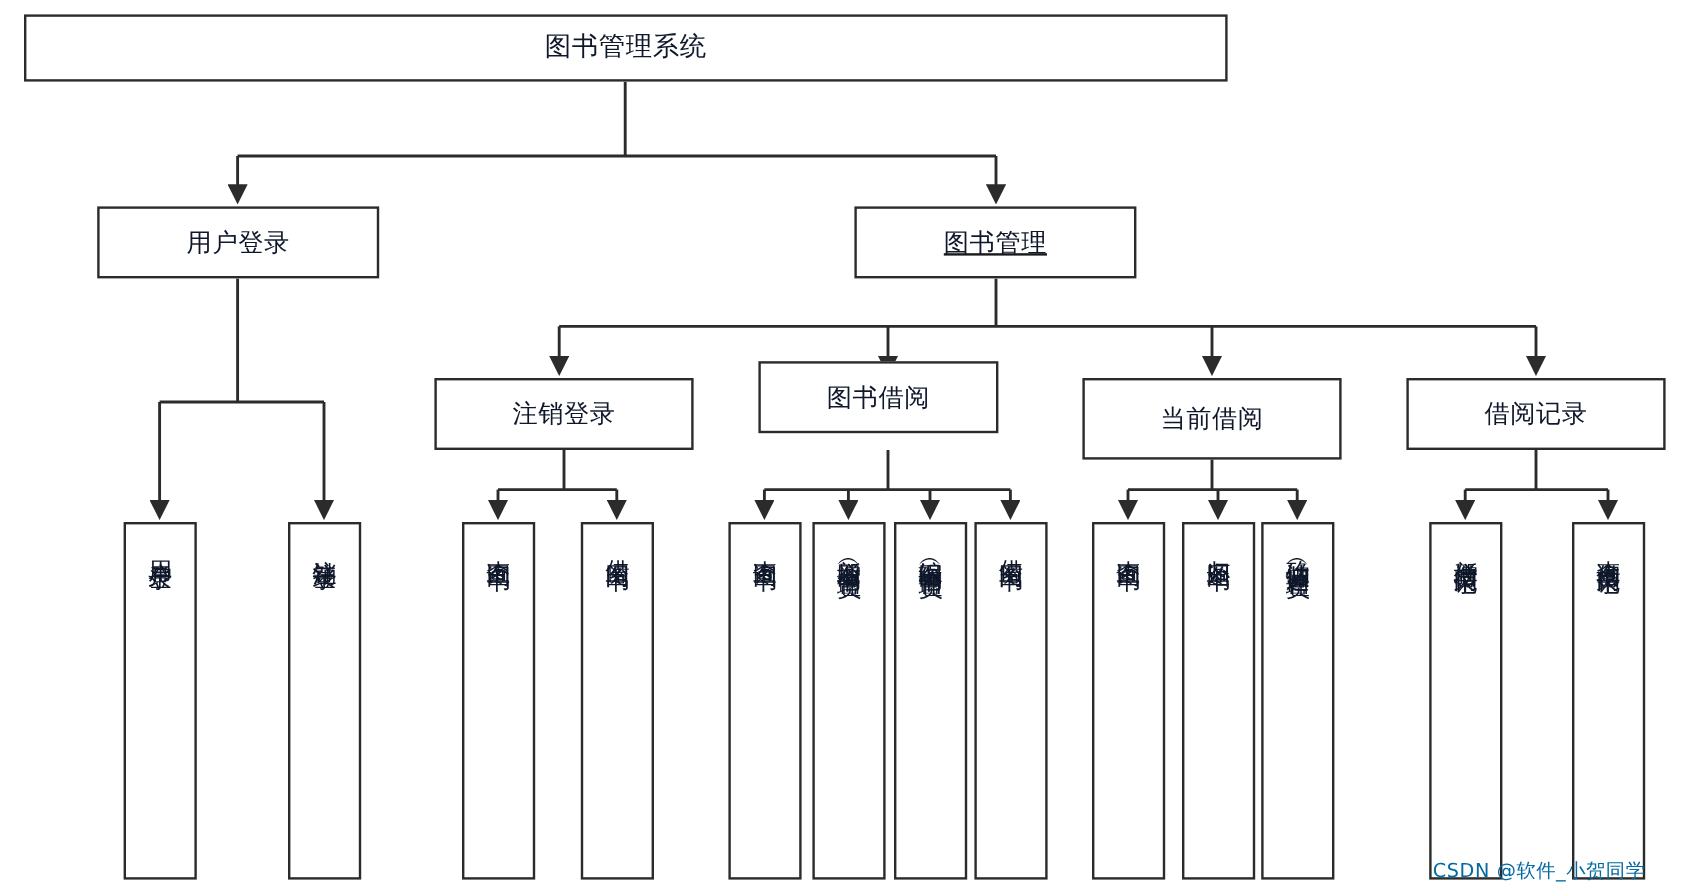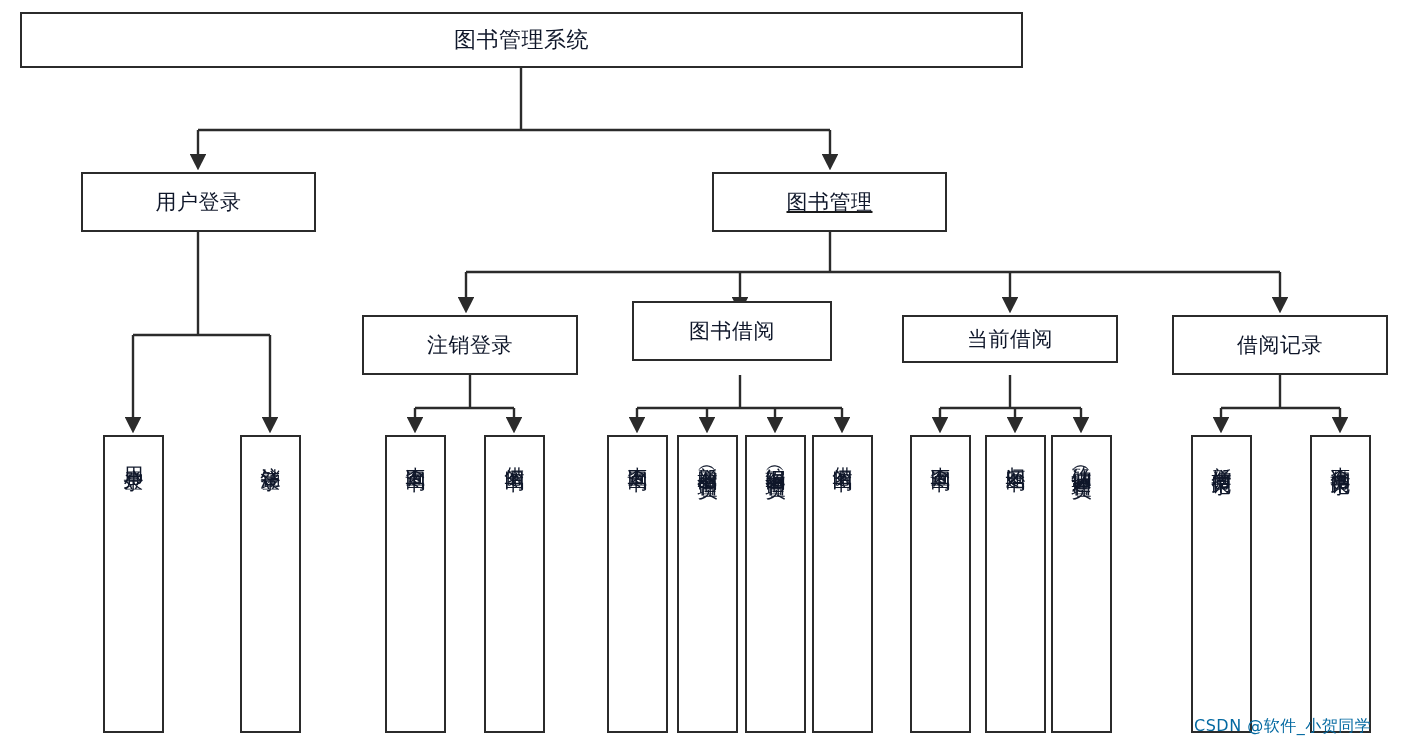--- a/index.html
+++ b/index.html
@@ -149,21 +149,21 @@
   <div class="node horiz" style="left:712px; top:172px; width:235px; height:60px;text-decoration:underline;">
     <span class="node-label">图书管理</span>
   </div>
 
   <div class="node horiz" style="left:362px; top:315px; width:216px; height:60px;">
     <span class="node-label">注销登录</span>
   </div>
   <div class="node horiz" style="left:632px; top:301px; width:200px; height:60px;">
     <span class="node-label">图书借阅</span>
   </div>
-  <div class="node horiz" style="left:902px; top:315px; width:216px; height:48px;">
+  <div class="node horiz" style="left:902px; top:315px; width:216px; height:68px;">
     <span class="node-label">当前借阅</span>
   </div>
   <div class="node horiz" style="left:1172px; top:315px; width:216px; height:60px;">
     <span class="node-label">借阅记录</span>
   </div>
 
   <div class="node vert" style="left:103px; top:435px; width:61px; height:298px;">
     <span class="node-label">用户登录</span>
   </div>
   <div class="node vert" style="left:240px; top:435px; width:61px; height:298px;">

